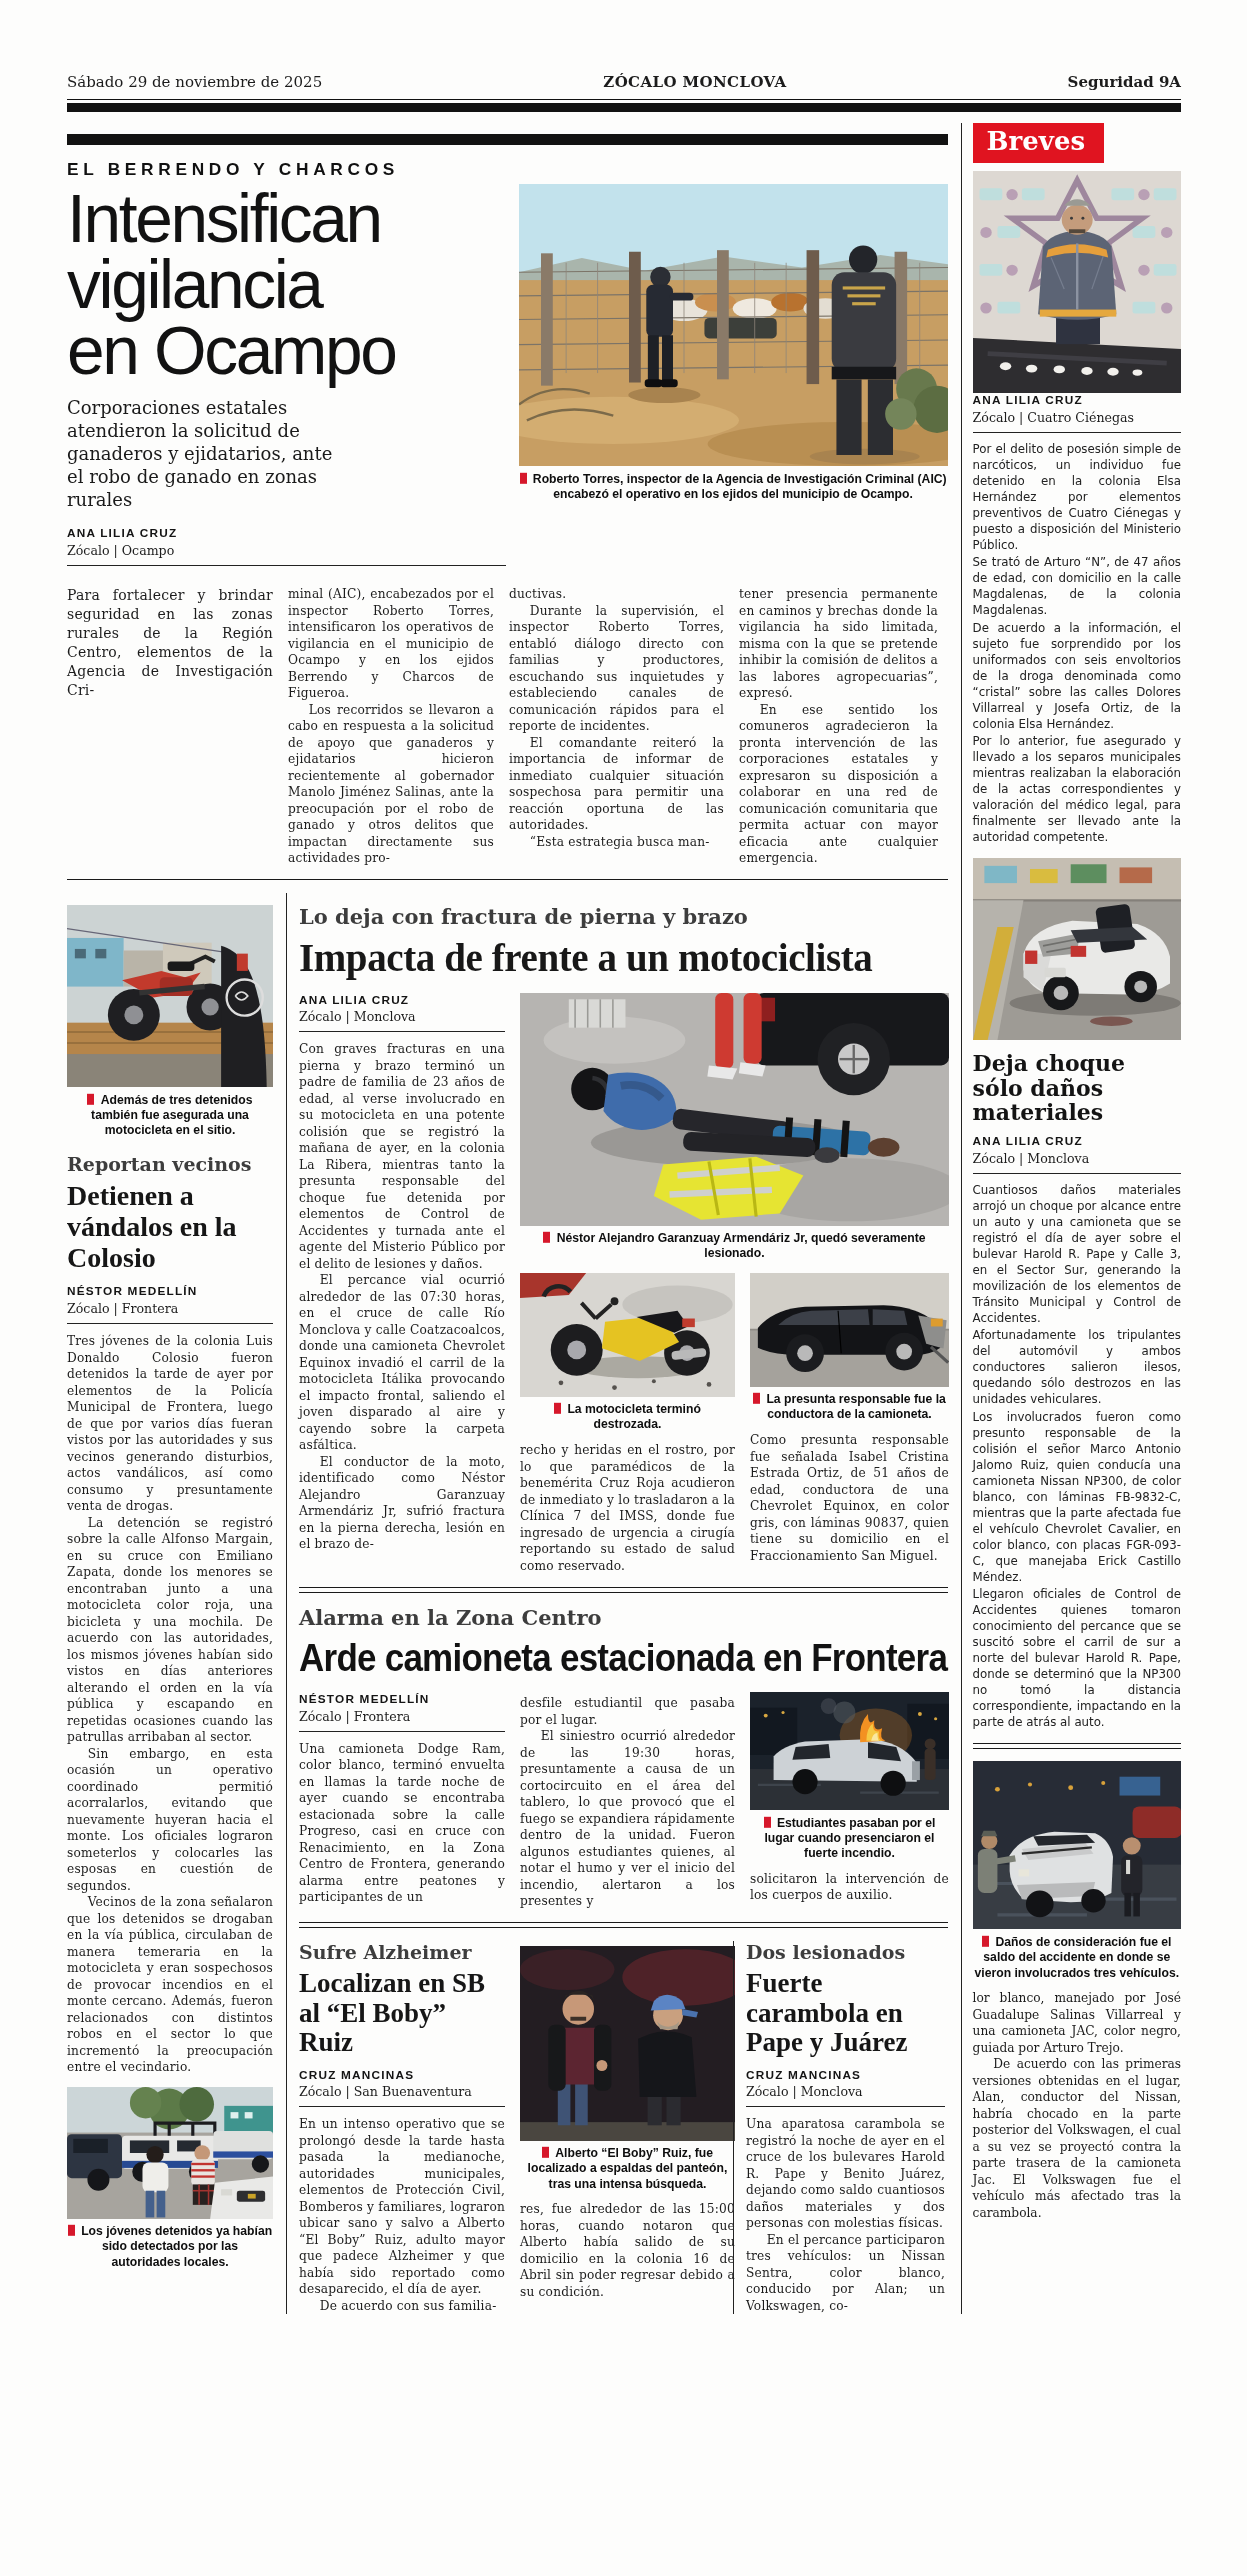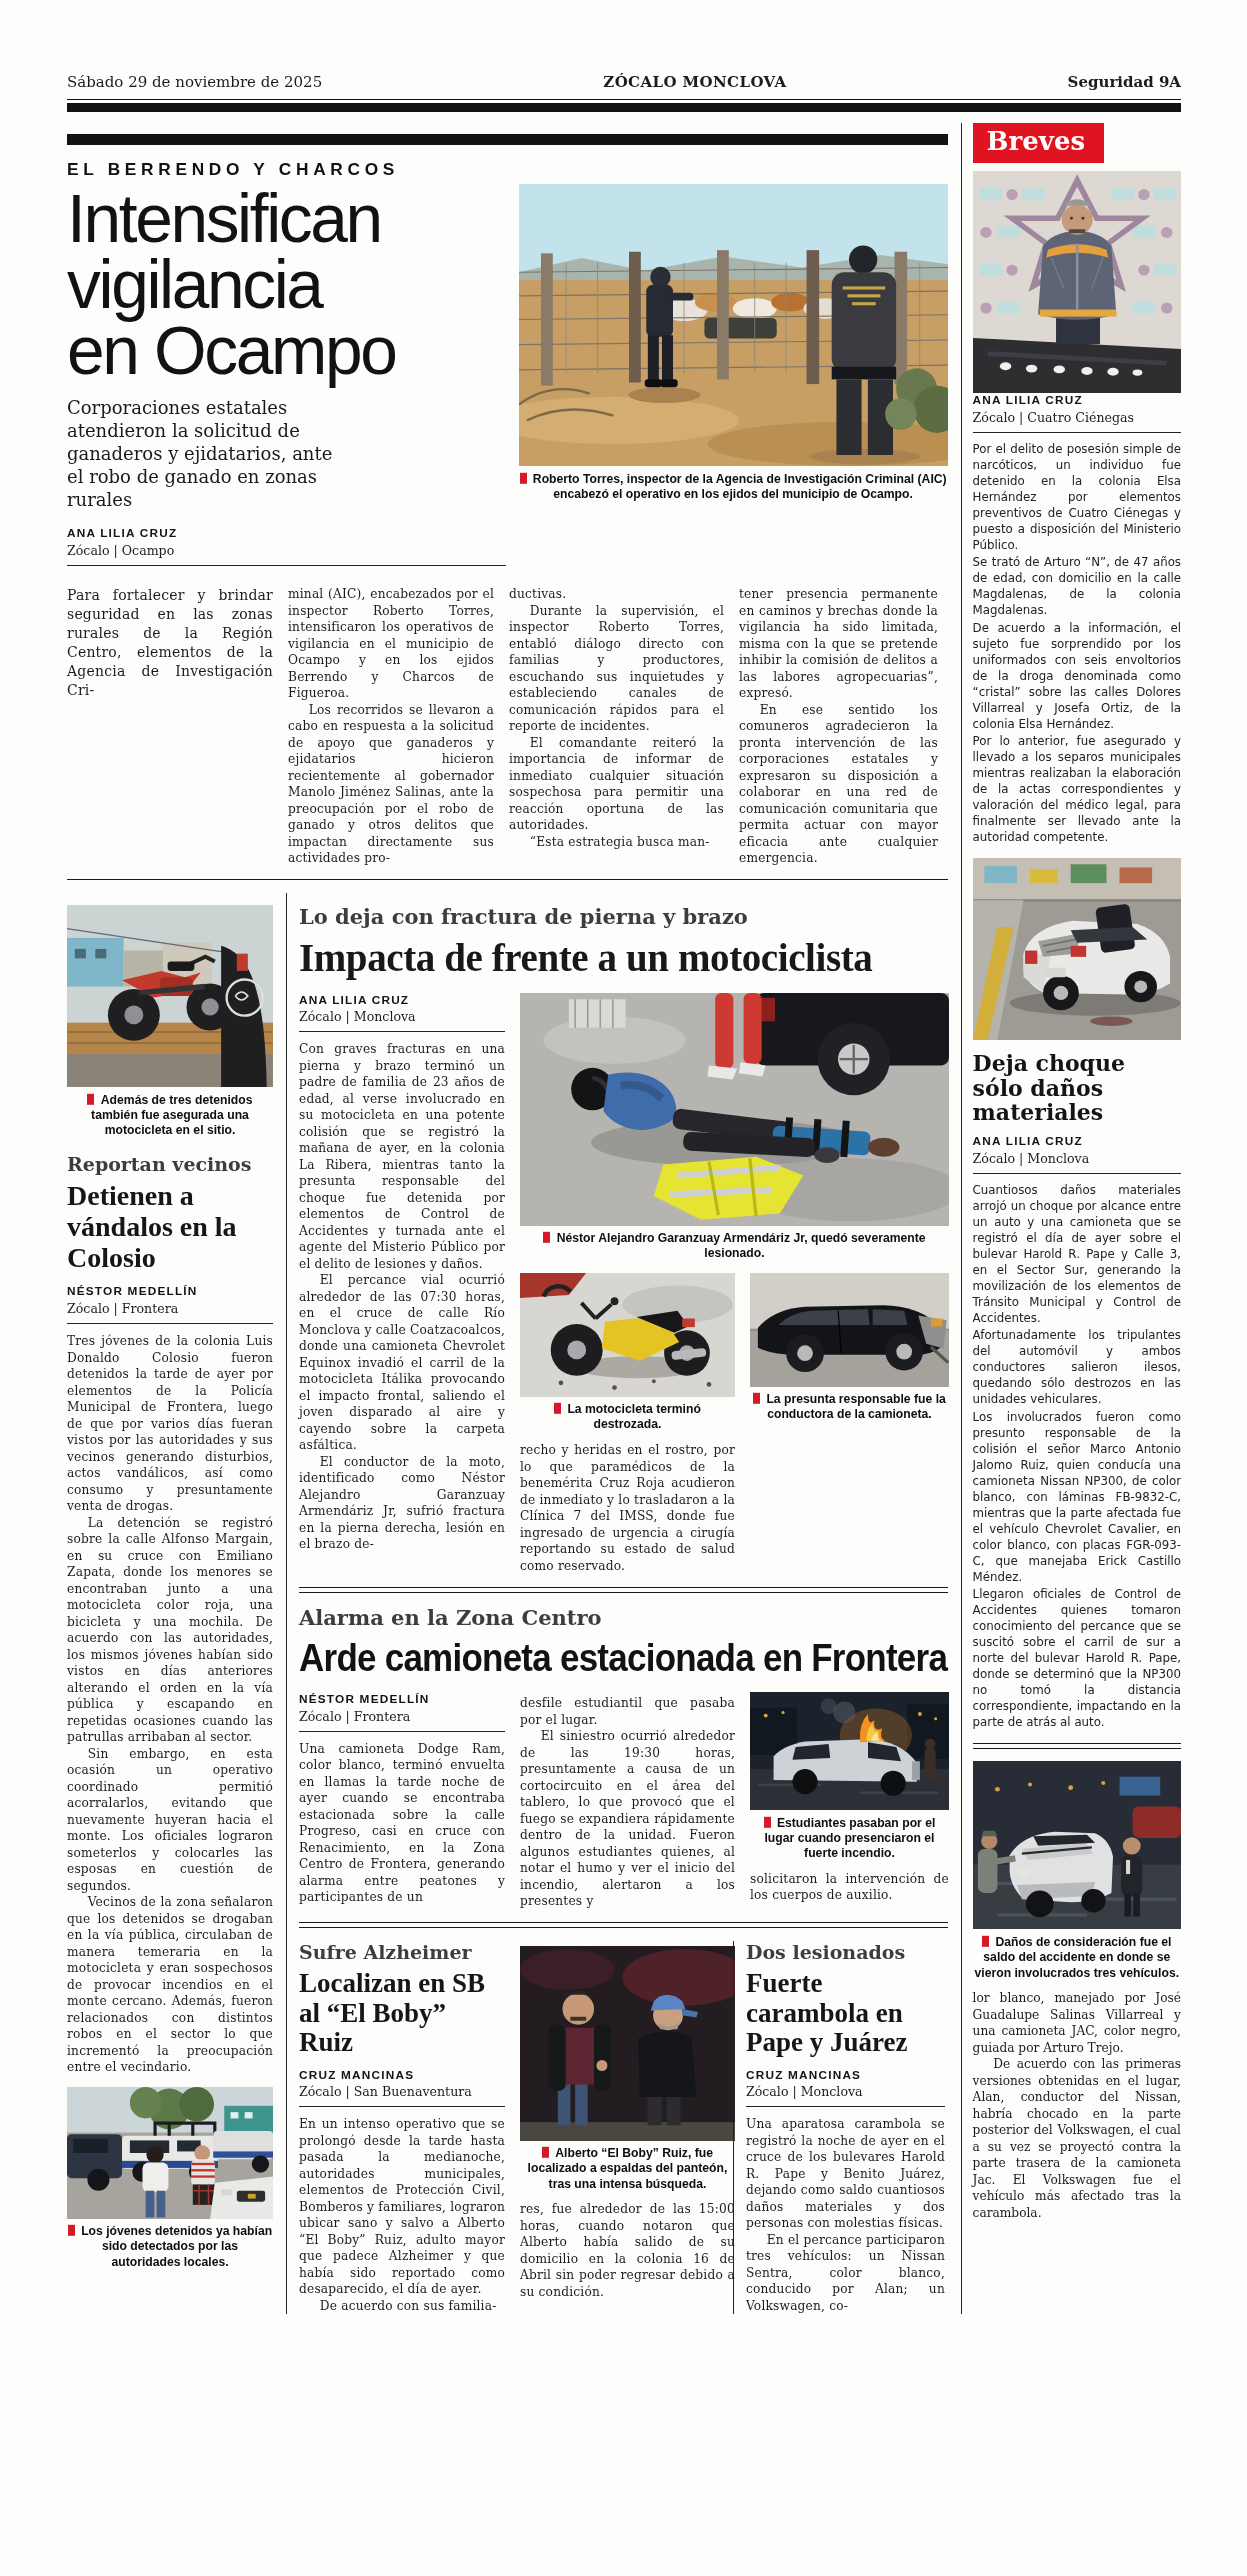--- a/index.html
+++ b/index.html
@@ -417,20 +417,23 @@
                           <circle cx="70" cy="102" r="10" fill="#b9b9b9"></circle>
                         <circle cx="196" cy="100" r="24" fill="#1b1c1f"></circle>
                           <circle cx="196" cy="100" r="10" fill="#b9b9b9"></circle>
                         <path d="M214,54 L250,60 L246,96 L224,90 Z" fill="#8e8e8c"></path>
                         <path d="M230,94 L252,114" stroke="#555" stroke-width="4"></path>
                         <rect x="230" y="58" width="15" height="10" fill="#dd9c2f"></rect>
                         <line x1="112" y1="48" x2="116" y2="102" stroke="#000" stroke-width="1.5"></line>
                       </svg>
                       <figcaption><span class="bullet"></span><span>La presunta responsable fue la conductora de la camioneta.</span></figcaption>
                     </figure>
+                    <div class="body-serif">
+                      <p>Como presunta responsable fue señalada Isabel Cristina Estrada Ortiz, de 51 años de edad, conductora de una Chevrolet Equinox, en color gris, con láminas 90837, quien tiene su domicilio en el Fraccionamiento San Miguel.</p>
+                    </div>
                   </div>
                 </div>
               </div>
             </div>
           </section>
 
           <div class="rule-double"></div>
 
           <section>
             <div class="kicker-serif" style="font-size:21px;">Alarma en la Zona Centro</div>

